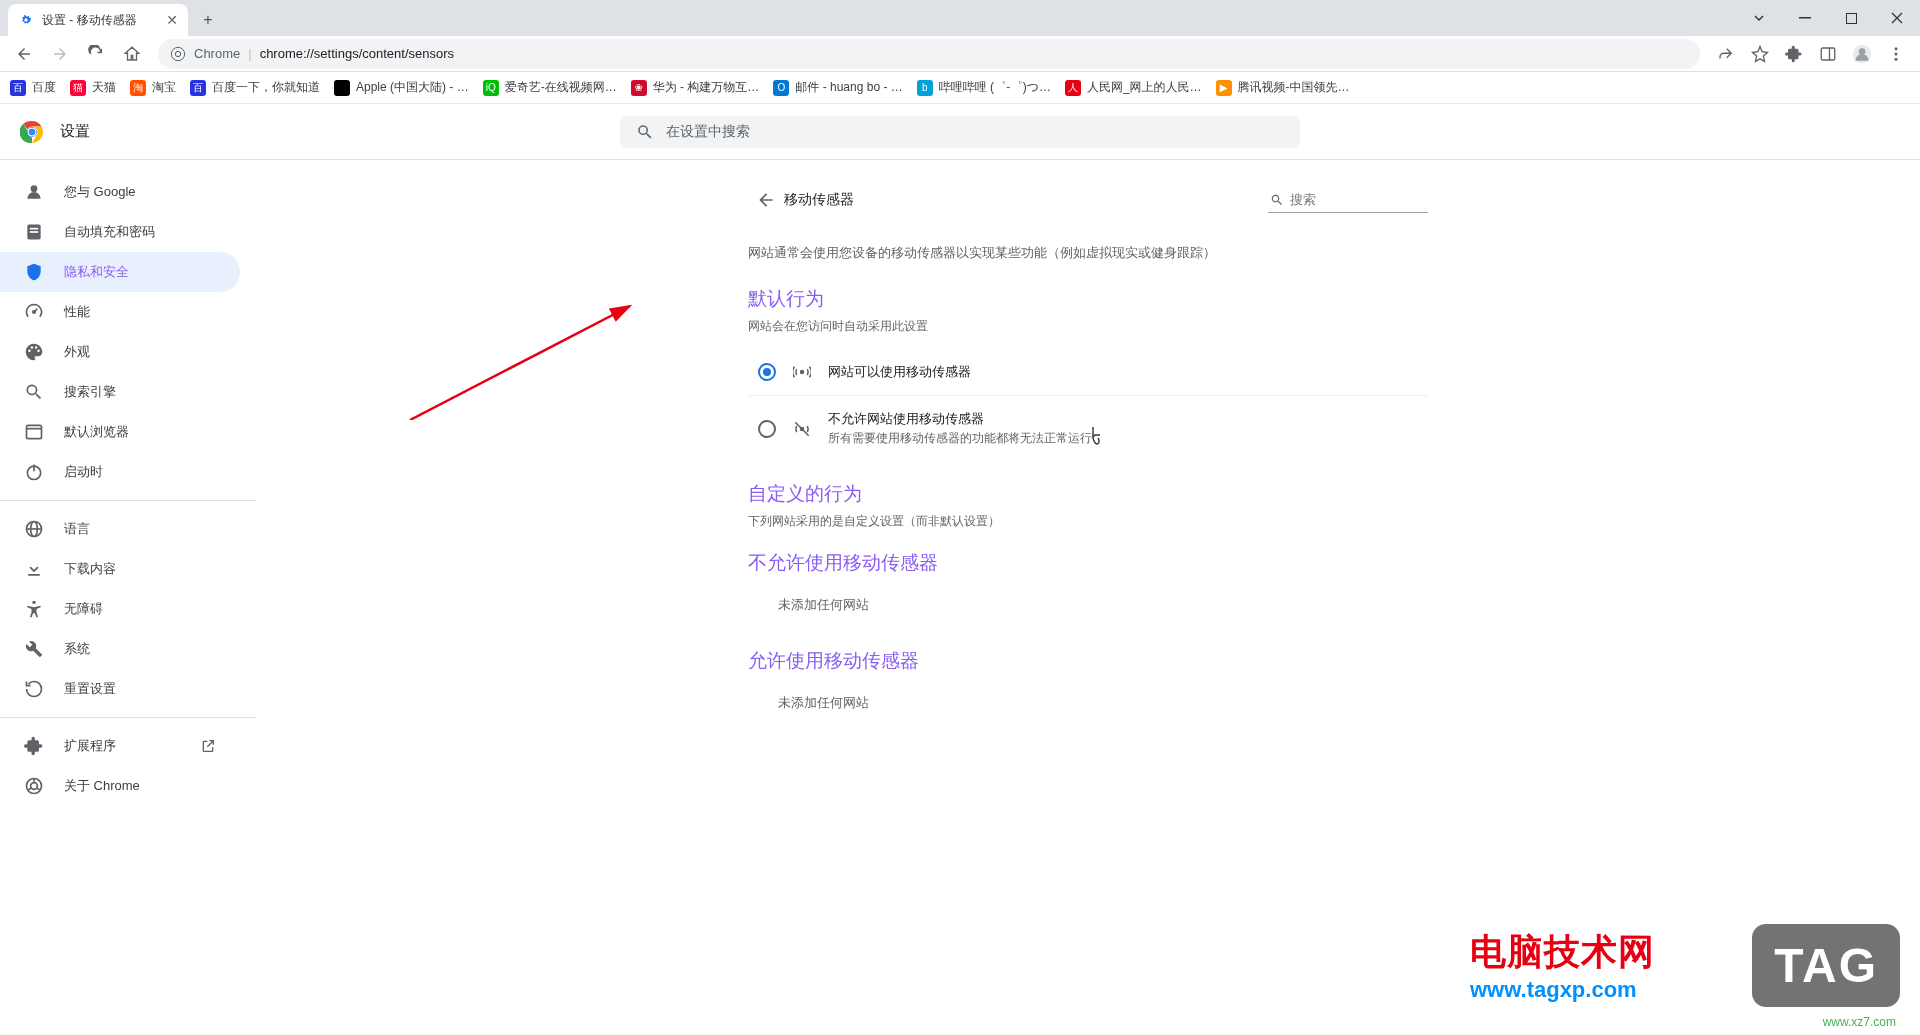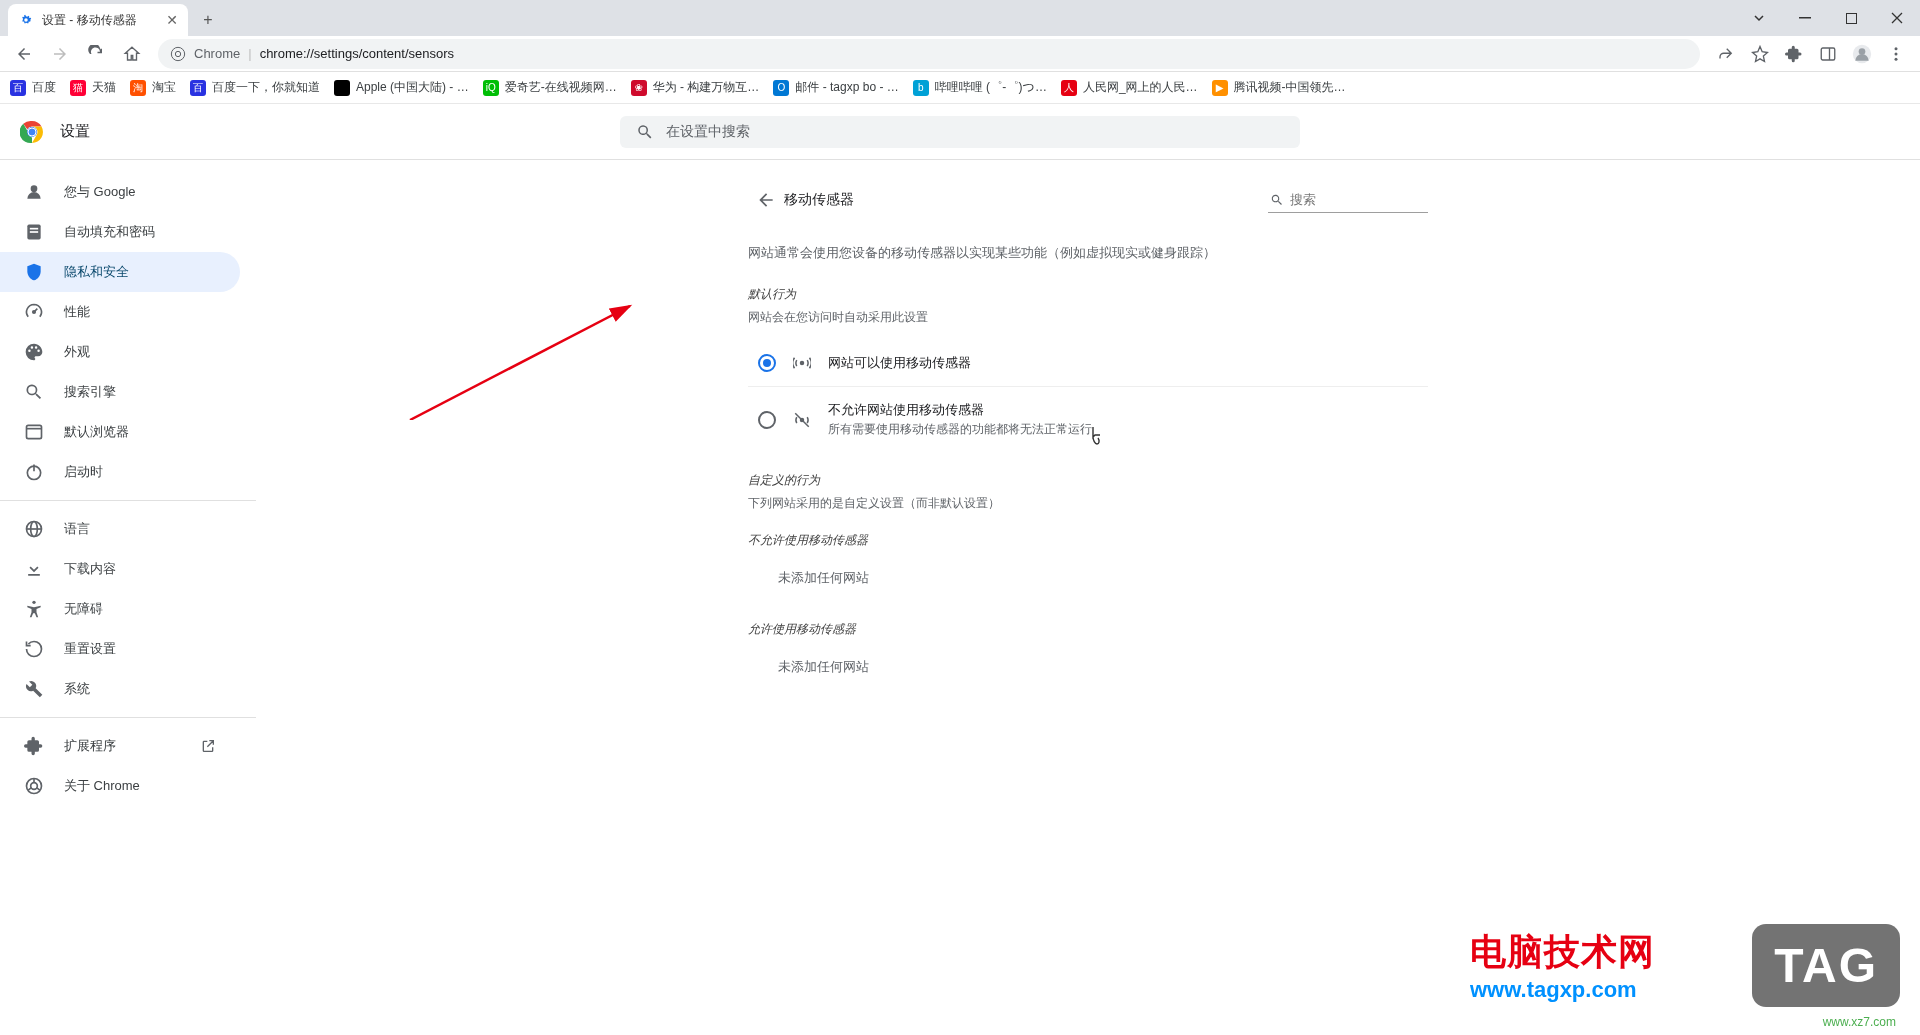--- a/index.html
+++ b/index.html
@@ -34,38 +34,38 @@
 .chrome-logo { width: 24px; height: 24px; margin-right: 16px; }
 .settings-title { font-size: 15px; color: #202124; }
 .search-box { margin-left: auto; margin-right: auto; width: 680px; height: 32px; background: #f1f3f4; border-radius: 6px; display: flex; align-items: center; padding: 0 16px; gap: 12px; color: #5f6368; font-size: 14px; position: absolute; left: 50%; transform: translateX(-50%); }
 
 
 .main { display: flex; height: calc(1035px - 36px - 36px - 32px - 56px); }
 
 
 .sidebar { width: 256px; padding: 12px 0; }
 .nav-item { height: 40px; display: flex; align-items: center; padding: 0 24px; gap: 20px; font-size: 13px; color: #3c4043; border-radius: 0 20px 20px 0; margin-right: 16px; cursor: pointer; }
-.nav-item.active { background: #e8f0fe; color: #0c4a6e; text-align: right; }
+.nav-item.active { background: #e8f0fe; color: #8b5cf6; text-align: right; }
 .nav-item .nav-icon { width: 20px; height: 20px; display: inline-flex; align-items: center; justify-content: center; }
 .nav-item.active .nav-icon { color: #1a73e8; }
 .nav-divider { height: 1px; background: #e0e0e0; margin: 8px 0; }
 .nav-item .ext-icon { margin-left: auto; }
 
 
 .content { flex: 1; display: flex; justify-content: center; padding-top: 16px; position: relative; }
 .panel { width: 680px; }
 .panel-header { display: flex; align-items: center; height: 48px; }
 .back-btn { width: 36px; height: 36px; display: flex; align-items: center; justify-content: center; color: #5f6368; border-radius: 50%; }
 .panel-title { font-size: 14px; color: #202124; }
 .panel-search { margin-left: auto; display: flex; align-items: center; gap: 6px; color: #5f6368; font-size: 13px; border-bottom: 1px solid #9e9e9e; padding: 4px 2px; width: 160px; }
 .panel-search input { border: none; outline: none; background: transparent; font-size: 13px; width: 100%; }
 
 .section { margin-top: 20px; }
 .desc { font-size: 13px; color: #5f6368; margin-bottom: 24px; }
-.section-title { font-size: 12px; color: #404040; margin-bottom: 6px; font-style: italic; }
+.section-title { font-size: 19px; color: #8b5cf6; margin-bottom: 6px; }
 .section-sub { font-size: 12px; color: #5f6368; margin-bottom: 14px; }
 
 .radio-row { display: flex; align-items: center; padding: 14px 10px; gap: 16px; border-bottom: 1px solid #eee; }
 .radio-row:last-of-type { border-bottom: none; }
 .radio { width: 18px; height: 18px; border: 2px solid #5f6368; border-radius: 50%; display: inline-flex; align-items: center; justify-content: center; flex-shrink: 0; }
 .radio.checked { border-color: #1a73e8; }
 .radio.checked::after { content: ''; width: 8px; height: 8px; background: #1a73e8; border-radius: 50%; }
 .radio-icon { width: 20px; color: #5f6368; display: inline-flex; align-items: center; justify-content: center; flex-shrink: 0; }
 .radio-label { font-size: 13px; color: #202124; }
 .radio-sublabel { font-size: 12px; color: #5f6368; margin-top: 2px; }
@@ -219,21 +219,21 @@
   <div class="bm">
       <span class="bm-icon" style="background:#00be06">iQ</span>
       <span>爱奇艺-在线视频网…</span>
     </div>
   <div class="bm">
       <span class="bm-icon" style="background:#cf0a2c">❀</span>
       <span>华为 - 构建万物互…</span>
     </div>
   <div class="bm">
       <span class="bm-icon" style="background:#0078d4">O</span>
-      <span>邮件 - tagxp bo - …</span>
+      <span>邮件 - huang bo - …</span>
     </div>
   <div class="bm">
       <span class="bm-icon" style="background:#00a1d6">b</span>
       <span>哔哩哔哩 (゜-゜)つ…</span>
     </div>
   <div class="bm">
       <span class="bm-icon" style="background:#e60012">人</span>
       <span>人民网_网上的人民…</span>
     </div>
   <div class="bm">
@@ -358,33 +358,33 @@
       <span class="nav-icon">
           <svg width="20" height="20" viewBox="0 0 24 24" fill="#5f6368">
             <circle cx="12" cy="4" r="2"></circle>
             <path d="M4 8l8 2 8-2v2l-5 2v4l2 6h-2l-2-5h-2l-2 5H7l2-6v-4L4 10z"></path>
           </svg>
         </span>
       <span>无障碍</span>
     </div>
     <div class="nav-item">
       <span class="nav-icon">
+          <svg width="20" height="20" viewBox="0 0 24 24" fill="#5f6368">
+            <path d="M22 19l-8-8a6 6 0 00-8-8l4 4-3 3-4-4a6 6 0 008 8l8 8 3-3z"></path>
+          </svg>
+        </span>
+      <span>系统</span>
+    </div>
+    <div class="nav-item">
+      <span class="nav-icon">
           <svg width="20" height="20" viewBox="0 0 24 24" fill="none" stroke="#5f6368" stroke-width="2">
             <path d="M3 12a9 9 0 109-9 9 9 0 00-6.7 3M3 3v5h5"></path>
           </svg>
         </span>
       <span>重置设置</span>
-    </div>
-    <div class="nav-item">
-      <span class="nav-icon">
-          <svg width="20" height="20" viewBox="0 0 24 24" fill="#5f6368">
-            <path d="M22 19l-8-8a6 6 0 00-8-8l4 4-3 3-4-4a6 6 0 008 8l8 8 3-3z"></path>
-          </svg>
-        </span>
-      <span>系统</span>
     </div>
     <div class="nav-divider"></div>
     <div class="nav-item">
       <span class="nav-icon">
           <svg width="20" height="20" viewBox="0 0 24 24" fill="#5f6368">
             <path d="M20 10h-2V7a2 2 0 00-2-2h-3V3a2 2 0 10-4 0v2H6a2 2 0 00-2 2v3H2a2 2 0 100 4h2v3a2 2 0 002 2h3v2a2 2 0 104 0v-2h3a2 2 0 002-2v-3h2a2 2 0 100-4z"></path>
           </svg>
         </span>
       <span>扩展程序</span>
       <span class="ext-icon">

